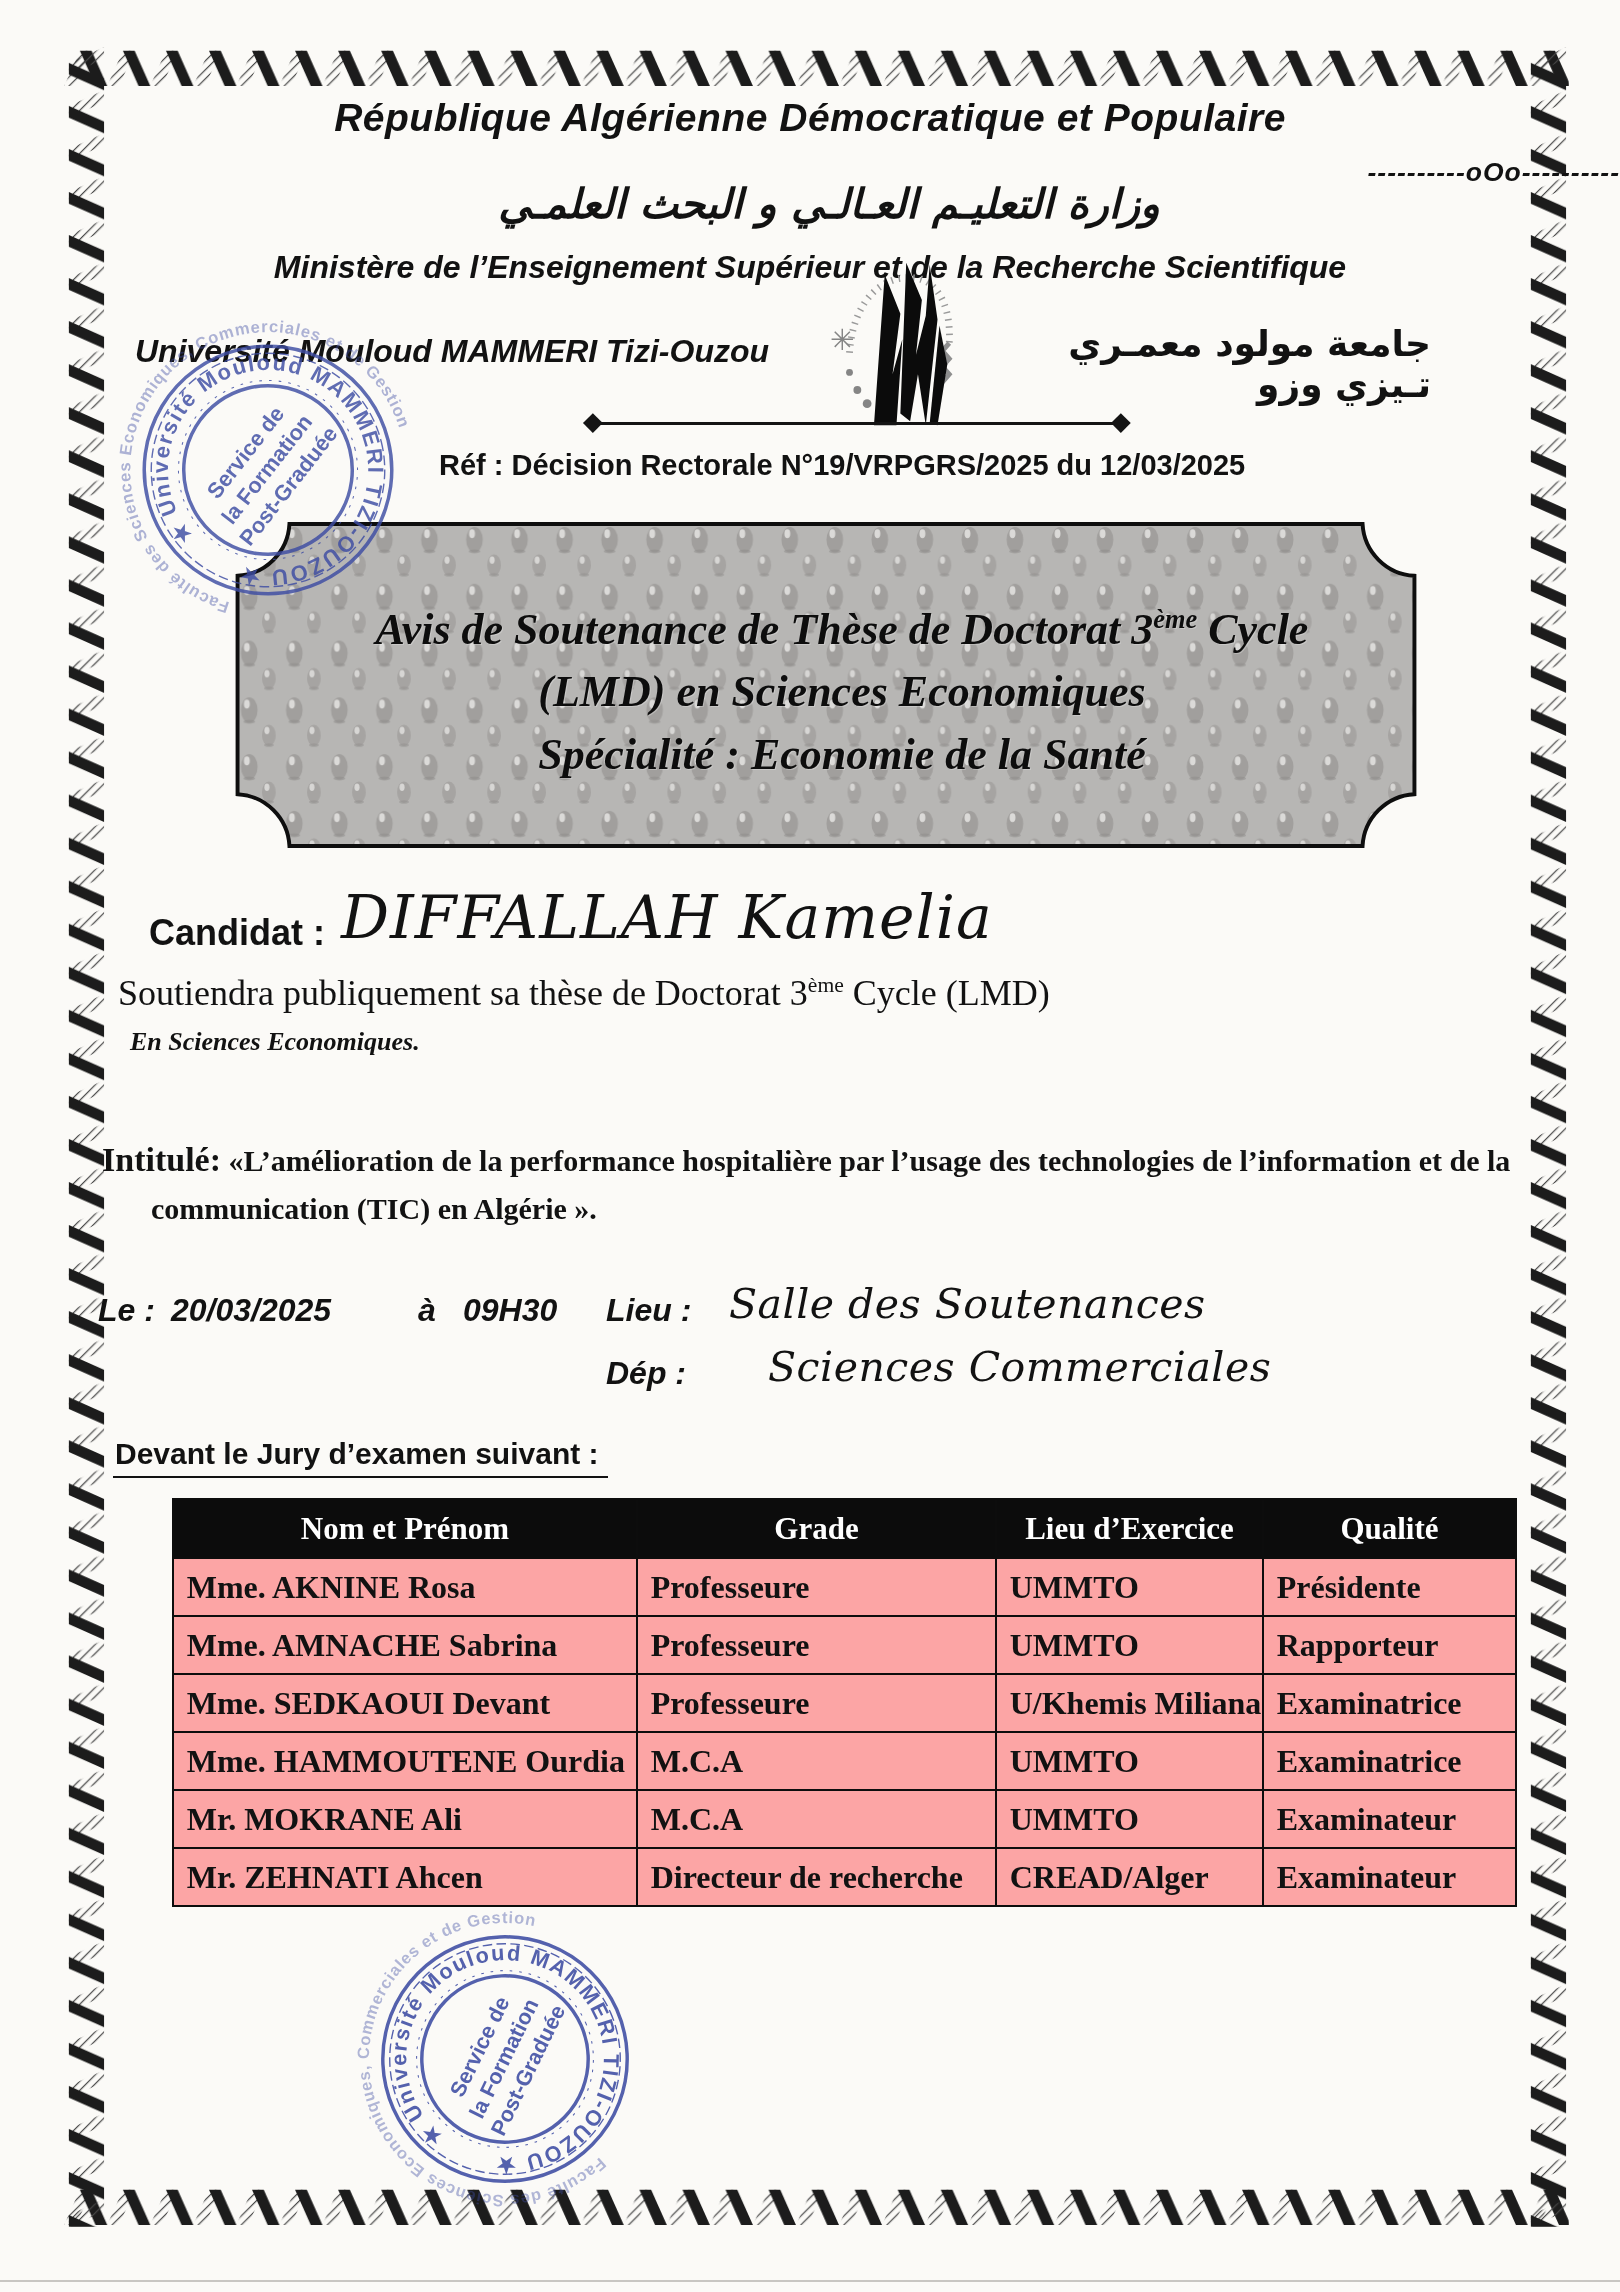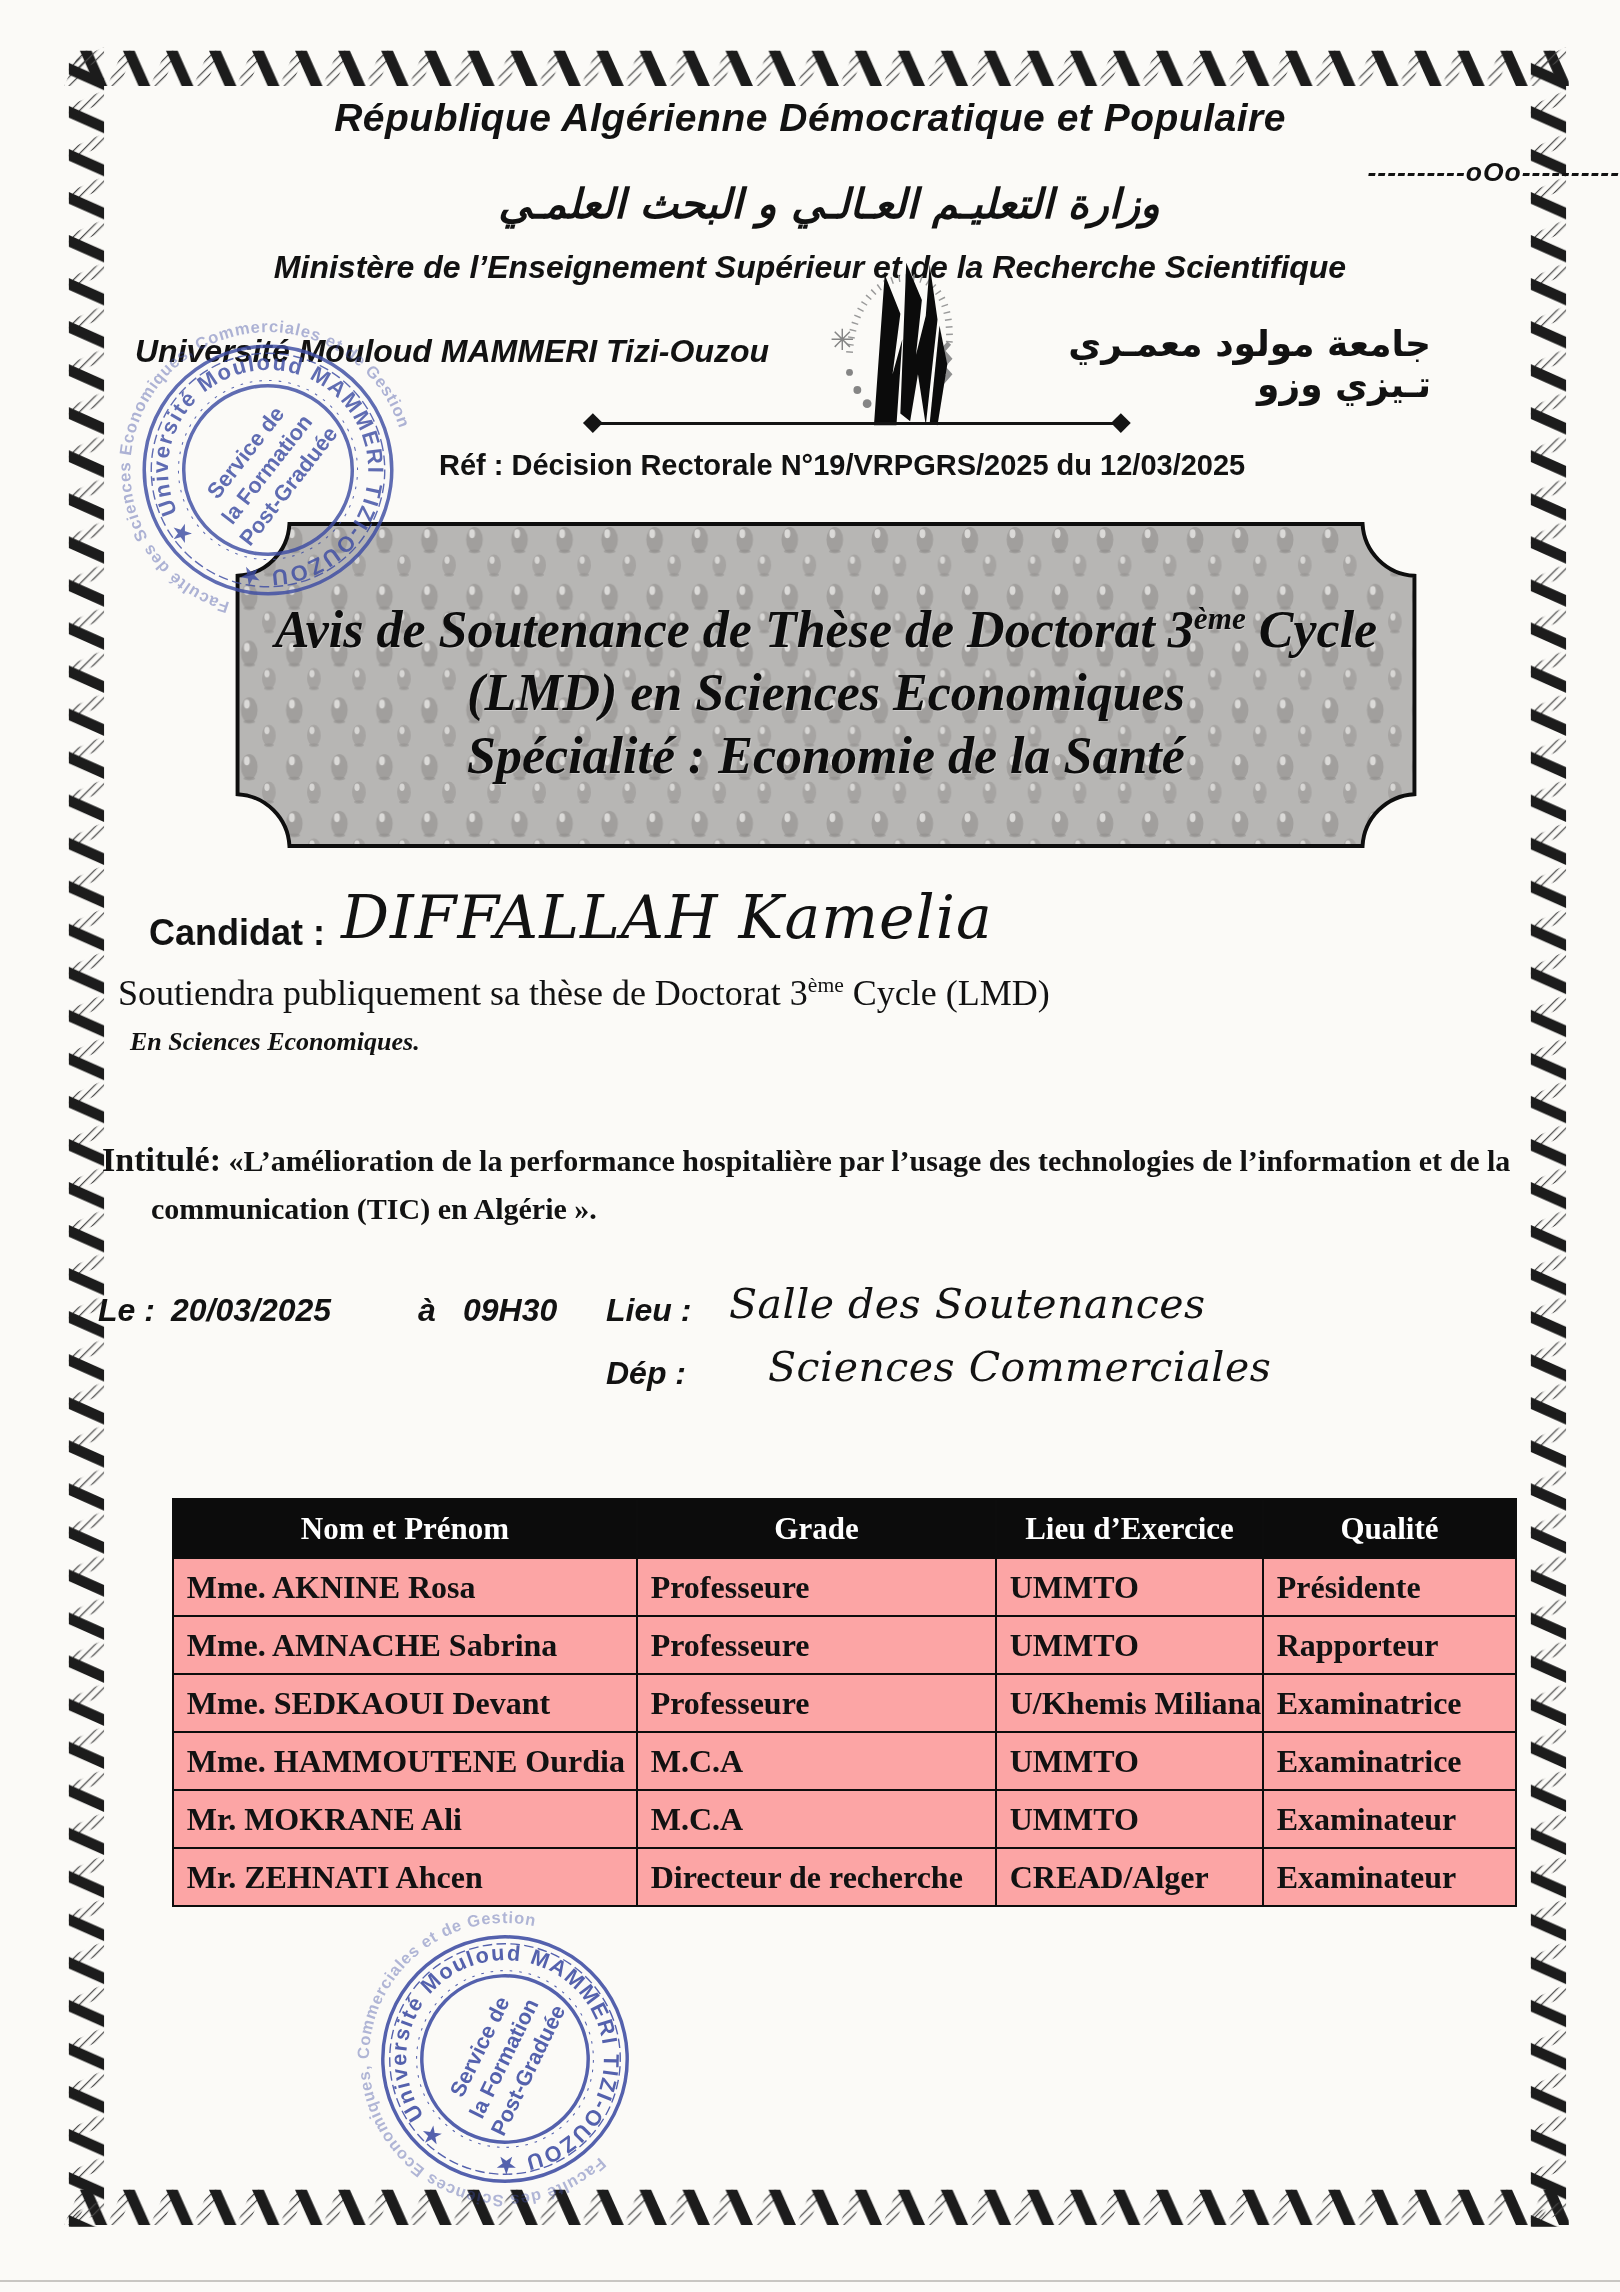--- a/index.html
+++ b/index.html
@@ -21,23 +21,23 @@
   .t-univ-ar{left:970px;top:323px;width:461px;font-size:36px;font-weight:bold;
              font-family:"DejaVu Sans",sans-serif;direction:rtl;}
   .t-ref{left:439px;top:449px;font-size:29px;font-weight:bold;}
 
   .dline{left:590px;top:422px;width:534px;height:2.9px;background:#141414;}
   .dline .dmd{position:absolute;top:-5.9px;width:13.7px;height:13.7px;background:#141414;transform:rotate(45deg);}
   .dmd.l{left:-3.9px}.dmd.r{right:-3.9px}
 
   
   .banner{left:234px;top:521px;width:1184px;height:328px;}
-  .banner-text{position:absolute;left:0;top:0;width:100%;height:100%;display:flex;flex-direction:column;
+  .banner-text{position:absolute;left:16px;top:0;width:100%;height:100%;display:flex;flex-direction:column;
                justify-content:center;align-items:center;gap:7.8px;padding-top:2px;
-               font-family:"Liberation Serif",serif;font-weight:bold;font-style:italic;font-size:52px;color:#0d0d0d;}
+               font-family:"Liberation Serif",serif;font-weight:bold;font-style:italic;font-size:44px;color:#0d0d0d;}
   .banner-text .bl{line-height:55px;text-shadow:1px 1px 0 rgba(255,255,255,.25);}
   sup{font-size:60%;}
 
   
   .t-cand-lbl{left:149px;top:912px;font-size:36px;font-weight:bold;}
   .t-cand-name{left:341px;top:882px;font-size:60px;font-style:italic;font-family:"DejaVu Serif",serif;letter-spacing:1px;}
   .t-sout{left:118px;top:972px;font-size:36px;font-family:"Liberation Serif",serif;}
   .t-ensci{left:130px;top:1027px;font-size:26px;font-weight:bold;font-style:italic;font-family:"Liberation Serif",serif;}
 
   .t-intit{left:102px;top:1106px;width:1382px;font-family:"Liberation Serif",serif;font-weight:bold;
@@ -161,20 +161,21 @@
 
   <span class="abs sched s-le">Le : </span>
   <span class="abs sched s-date">20/03/2025</span>
   <span class="abs sched s-a">à</span>
   <span class="abs sched s-time">09H30</span>
   <span class="abs sched s-lieu">Lieu :</span>
   <span class="abs script s-lieuv">Salle des Soutenances</span>
   <span class="abs sched s-dep">Dép :</span>
   <span class="abs script s-depv">Sciences Commerciales</span>
 
+  <div class="abs t-jury">Devant le Jury d’examen suivant :</div>
 
   <div class="abs jury-table">
     <table>
       <colgroup>
           <col style="width:464px">
           <col style="width:359px">
           <col style="width:267px">
           <col style="width:253px">
         </colgroup>
       <thead>

